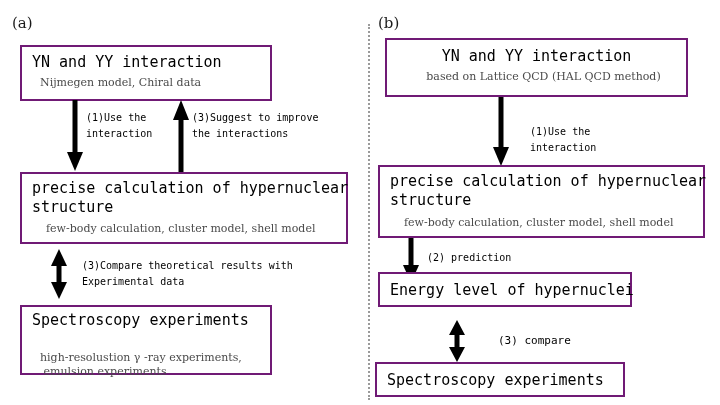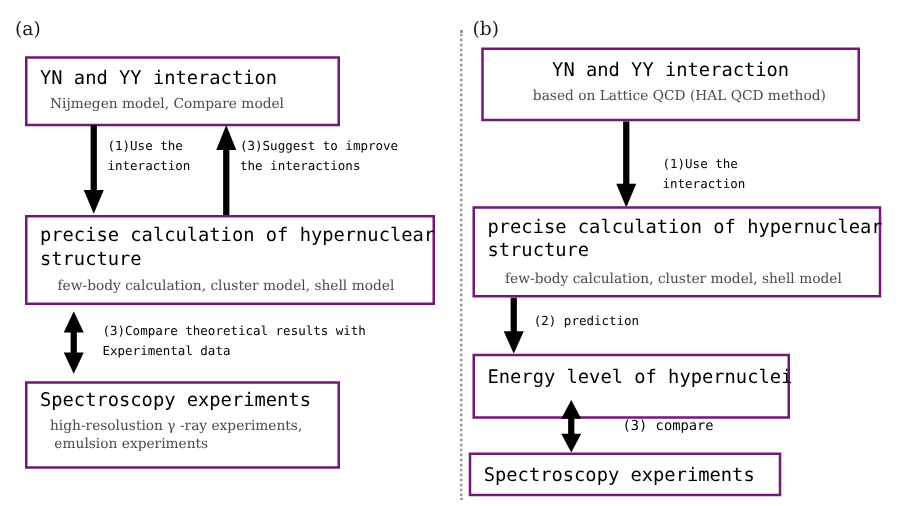--- a/index.html
+++ b/index.html
@@ -58,47 +58,47 @@
   #box-a1{left:20px;  top:45px;  width:252px; height:56px;}
   #box-a1 .title{position:absolute;left:10px;top:6px;}
   #box-a1 .subtitle{position:absolute;left:18px;top:29px;}
 
   #box-a2{left:20px;  top:172px; width:328px; height:72px;}
   #box-a2 .title{position:absolute;left:10px;top:5px;}
   #box-a2 .subtitle{position:absolute;left:24px;top:48px;}
 
   #box-a3{left:20px;  top:305px; width:252px; height:70px;}
   #box-a3 .title{position:absolute;left:10px;top:4px;}
-  #box-a3 .subtitle{position:absolute;left:18px;top:27px;}
+  #box-a3 .subtitle{position:absolute;left:18px;top:44px;}
 
   
   #box-b1{left:385px; top:38px;  width:303px; height:59px;}
   #box-b1 .title{position:absolute;left:0;right:0;top:7px;text-align:center;}
   #box-b1 .subtitle{position:absolute;left:0;right:0;top:30px;text-align:center;padding-left:14px;}
 
   #box-b2{left:378px; top:165px; width:327px; height:73px;}
   #box-b2 .title{position:absolute;left:10px;top:5px;}
   #box-b2 .subtitle{position:absolute;left:24px;top:49px;}
 
-  #box-b3{left:378px; top:283px; width:254px; height:52px;}
+  #box-b3{left:378px; top:272px; width:254px; height:35px;}
   #box-b3 .title{position:absolute;left:10px;top:7px;}
 
   #box-b4{left:375px; top:362px; width:250px; height:35px;}
   #box-b4 .title{position:absolute;left:10px;top:7px;}
 </style>
 </head>
 <body>
 
 <div id="canvas">
 
   <div class="panel-label" style="left:12px;top:14px;">(a)</div>
 
   <div class="box" id="box-a1">
     <div class="title">YN and YY interaction</div>
-    <div class="subtitle">Nijmegen model, Compare model</div>
+    <div class="subtitle">Nijmegen model, Chiral data</div>
   </div>
 
   <svg class="arrow" style="left:66px;top:100px;" width="18" height="72">
     <line x1="9" y1="0" x2="9" y2="58" stroke="#000" stroke-width="5"></line>
     <polygon points="9,71 1,52 17,52" fill="#000"></polygon>
   </svg>
   <div class="arrow-label" style="left:86px;top:110px;">(1)Use the
 interaction</div>
 
   <svg class="arrow" style="left:172px;top:100px;" width="18" height="72">

